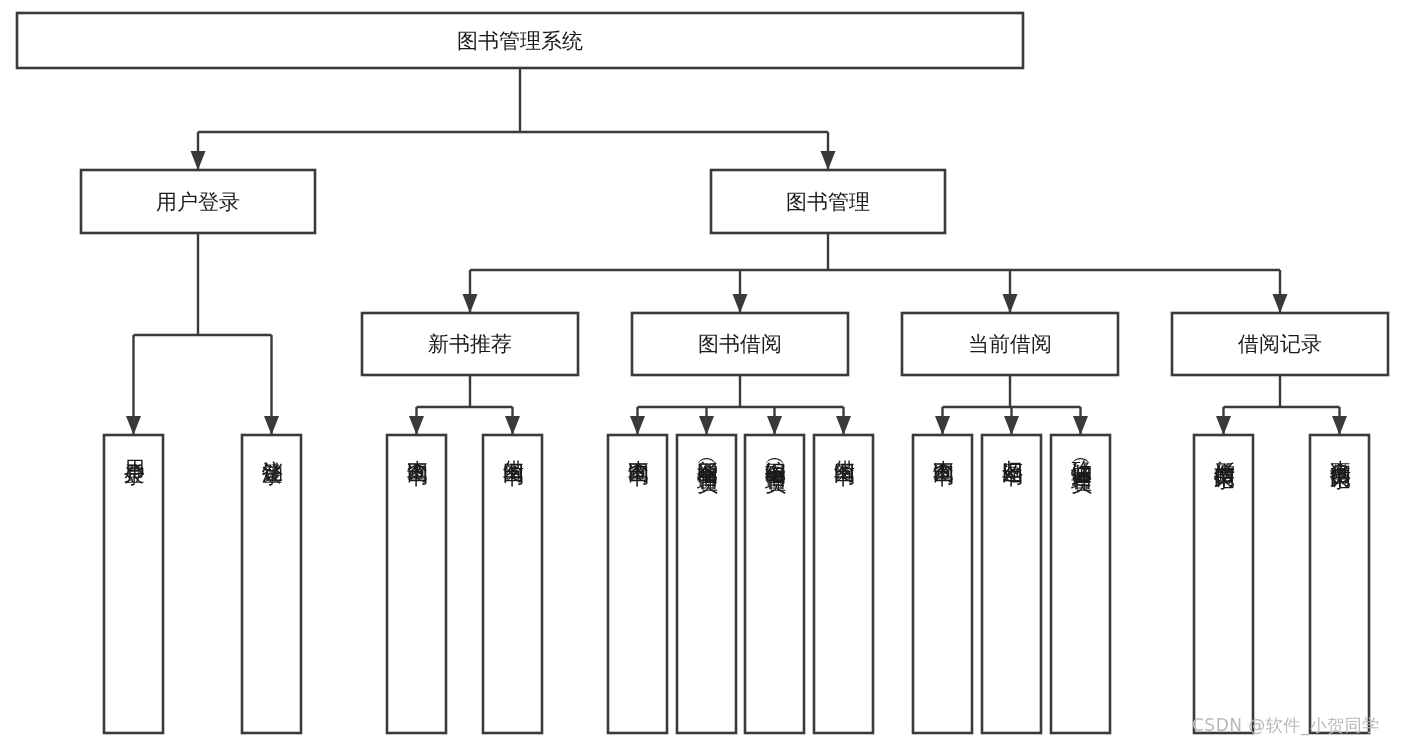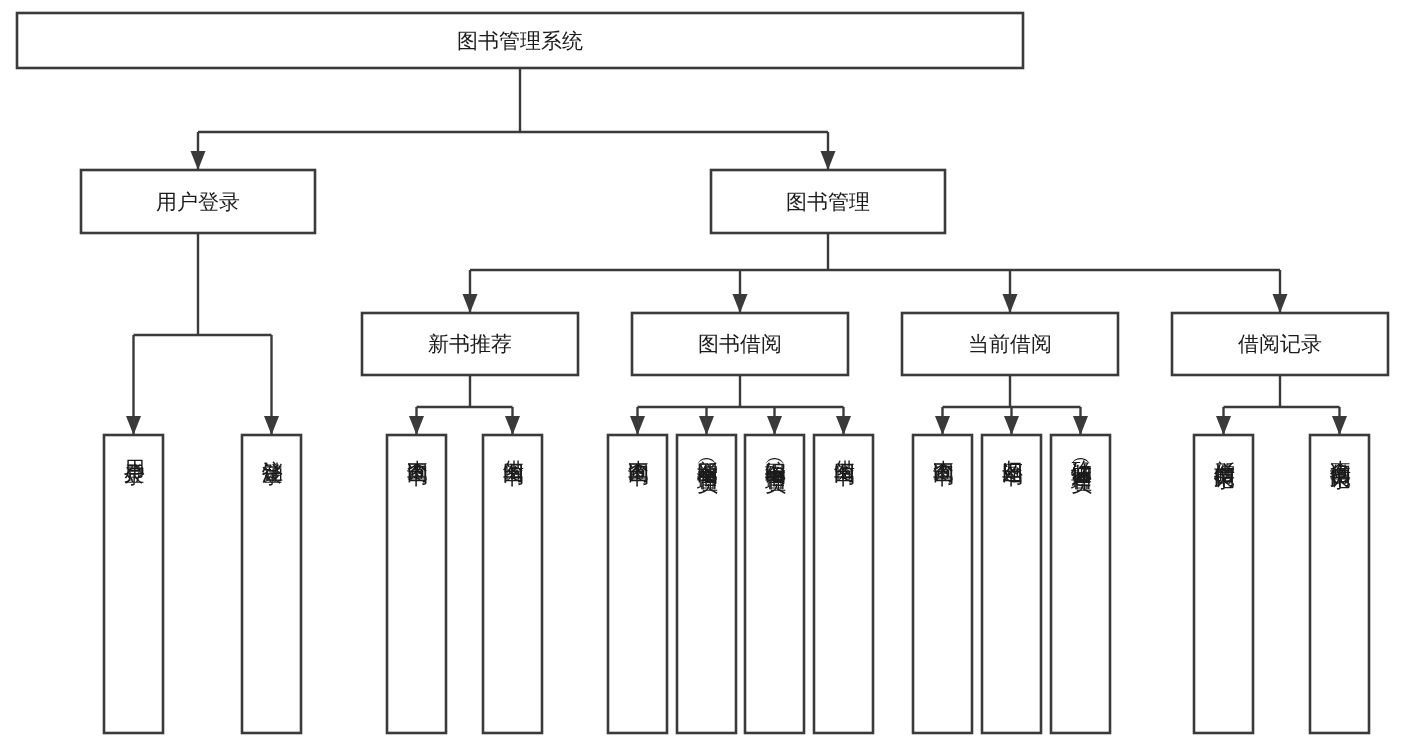--- a/index.html
+++ b/index.html
@@ -173,14 +173,15 @@
       <div class="label-vertical" style="left: 677px; width: 59px; text-align: center; top: 443px; height: 286px; display: flex; align-items: center; justify-content: flex-start;">新增图书（管理员）</div>
       <div class="label-vertical" style="left: 745px; width: 59px; text-align: center; top: 443px; height: 286px; display: flex; align-items: center; justify-content: flex-start;">编辑图书（管理员）</div>
       <div class="label-vertical" style="left: 814px; width: 59px; text-align: center; top: 443px; height: 286px; display: flex; align-items: center; justify-content: flex-start;">借阅图书</div>
       <div class="label-vertical" style="left: 913px; width: 59px; text-align: center; top: 443px; height: 286px; display: flex; align-items: center; justify-content: flex-start;">查询图书</div>
       <div class="label-vertical" style="left: 982px; width: 59px; text-align: center; top: 443px; height: 286px; display: flex; align-items: center; justify-content: flex-start;">归还图书</div>
       <div class="label-vertical" style="left: 1051px; width: 59px; text-align: center; top: 443px; height: 286px; display: flex; align-items: center; justify-content: flex-start;">确认归还（管理员）</div>
       <div class="label-vertical" style="left: 1194px; width: 59px; text-align: center; top: 443px; height: 286px; display: flex; align-items: center; justify-content: flex-start;">新增借阅记录</div>
       <div class="label-vertical" style="left: 1310px; width: 59px; text-align: center; top: 443px; height: 286px; display: flex; align-items: center; justify-content: flex-start;">查询借阅记录</div>
     </div>
 
+  <div class="watermark" style="left: 1192px; top: 714px;">CSDN @软件_小贺同学</div>
 
 </div>
 
 </body></html>

